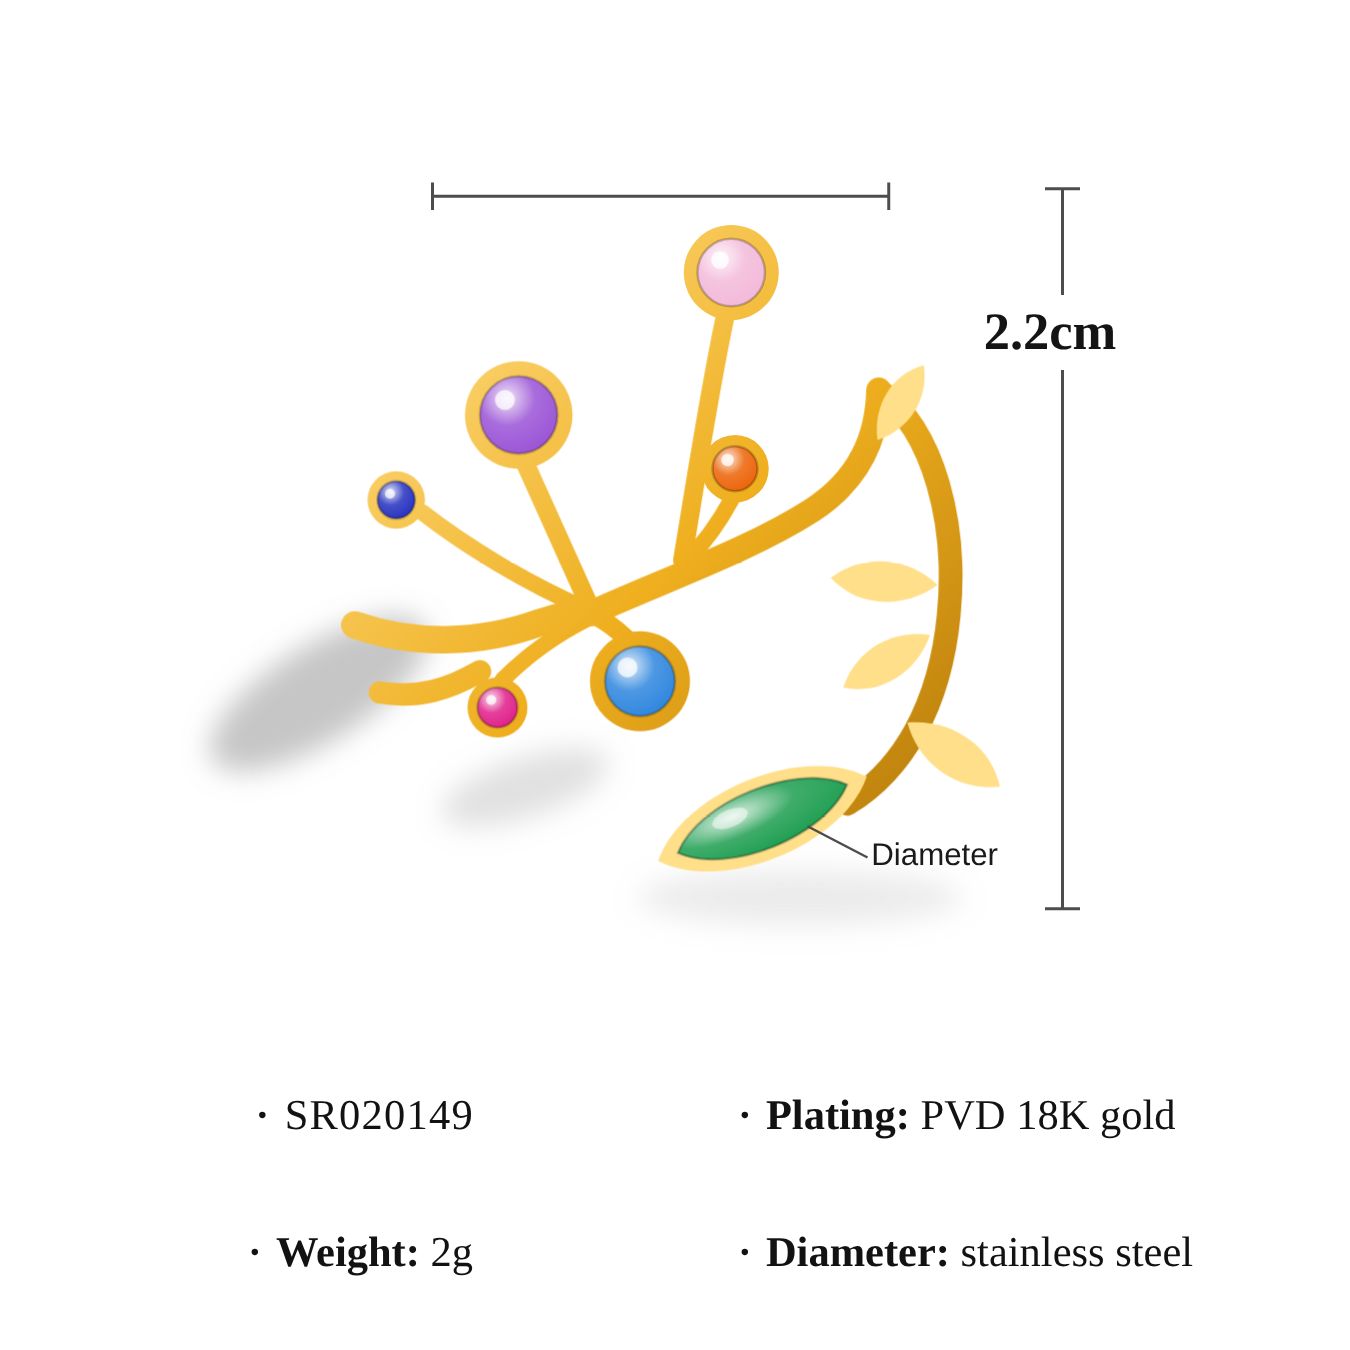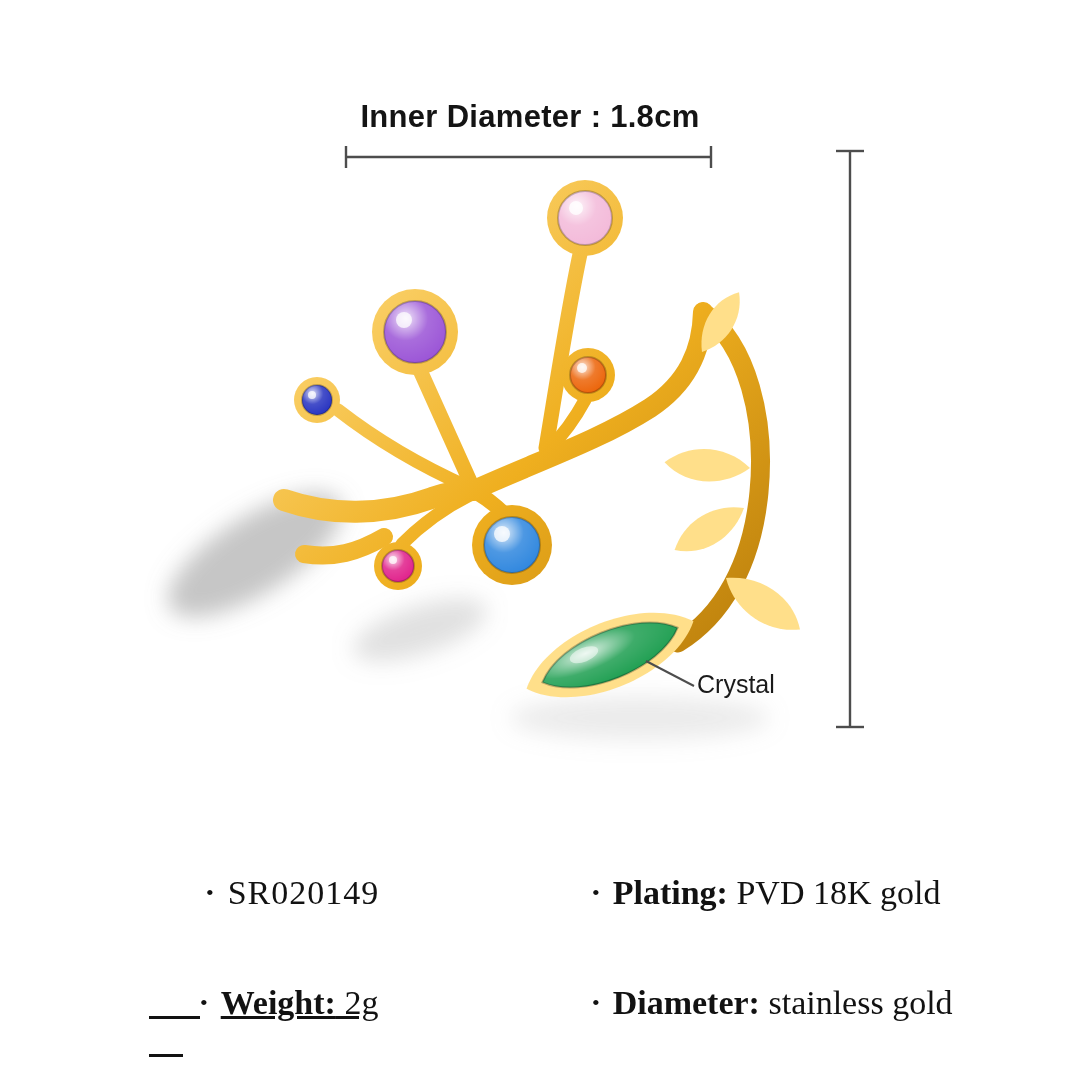--- a/index.html
+++ b/index.html
@@ -26,21 +26,21 @@
     position:absolute;font-family:"Liberation Serif",serif;font-size:34px;
     color:#121212;white-space:pre;
   }
   .spec .bullet{
     display:inline-block;font-size:22px;margin-right:13px;
     position:relative;top:-4px;
   }
   .spec .lbl{font-weight:700;}
   #spec-sku{left:149px;top:836px;letter-spacing:1px;}
   #spec-plating{left:541px;top:836px;text-align:center;}
-  #spec-weight{left:149px;top:946px;text-decoration:underline;}
+  #spec-weight{left:149px;top:946px;}
   #spec-material{left:541px;top:946px;}
 </style>
 </head>
 <body>
 
 <div class="stage">
 
   <svg class="abs ring" width="1080" height="1080" viewBox="0 0 1080 1080">
     <defs>
       <linearGradient id="goldGrad" gradientUnits="userSpaceOnUse" x1="300" y1="200" x2="780" y2="700">
@@ -144,33 +144,33 @@
       <line x1="711" y1="146" x2="711" y2="168" stroke="#4d4d4d"></line>
     </g>
     <g stroke-width="2.4">
       <line x1="850" y1="151" x2="850" y2="727" stroke="#4d4d4d"></line>
       <line x1="836" y1="151" x2="864" y2="151" stroke="#4d4d4d"></line>
       <line x1="836" y1="727" x2="864" y2="727" stroke="#4d4d4d"></line>
     </g>
     <line x1="646" y1="661" x2="694" y2="686" stroke-width="2" stroke="#4d4d4d"></line>
   </svg>
 
-  <div class="abs inner-dia">Inner Diameter : 1.8cm</div>
 
+  <div class="abs height-label">2.2cm</div>
 
-  <div class="abs crystal-label">Crystal</div>
+  <div class="abs crystal-label">Diameter</div>
 
   <div>
     <div class="spec" id="spec-sku">
       <span class="bullet">•</span><span class="lbl"></span><span>SR020149</span>
     </div>
     <div class="spec" id="spec-plating">
       <span class="bullet">•</span><span class="lbl">Plating:</span><span> PVD 18K gold</span>
     </div>
     <div class="spec" id="spec-weight">
       <span class="bullet">•</span><span class="lbl">Weight:</span><span> 2g</span>
     </div>
     <div class="spec" id="spec-material">
-      <span class="bullet">•</span><span class="lbl">Diameter:</span><span> stainless gold</span>
+      <span class="bullet">•</span><span class="lbl">Diameter:</span><span> stainless steel</span>
     </div>
   </div>
 
 </div>
 
 </body></html>

